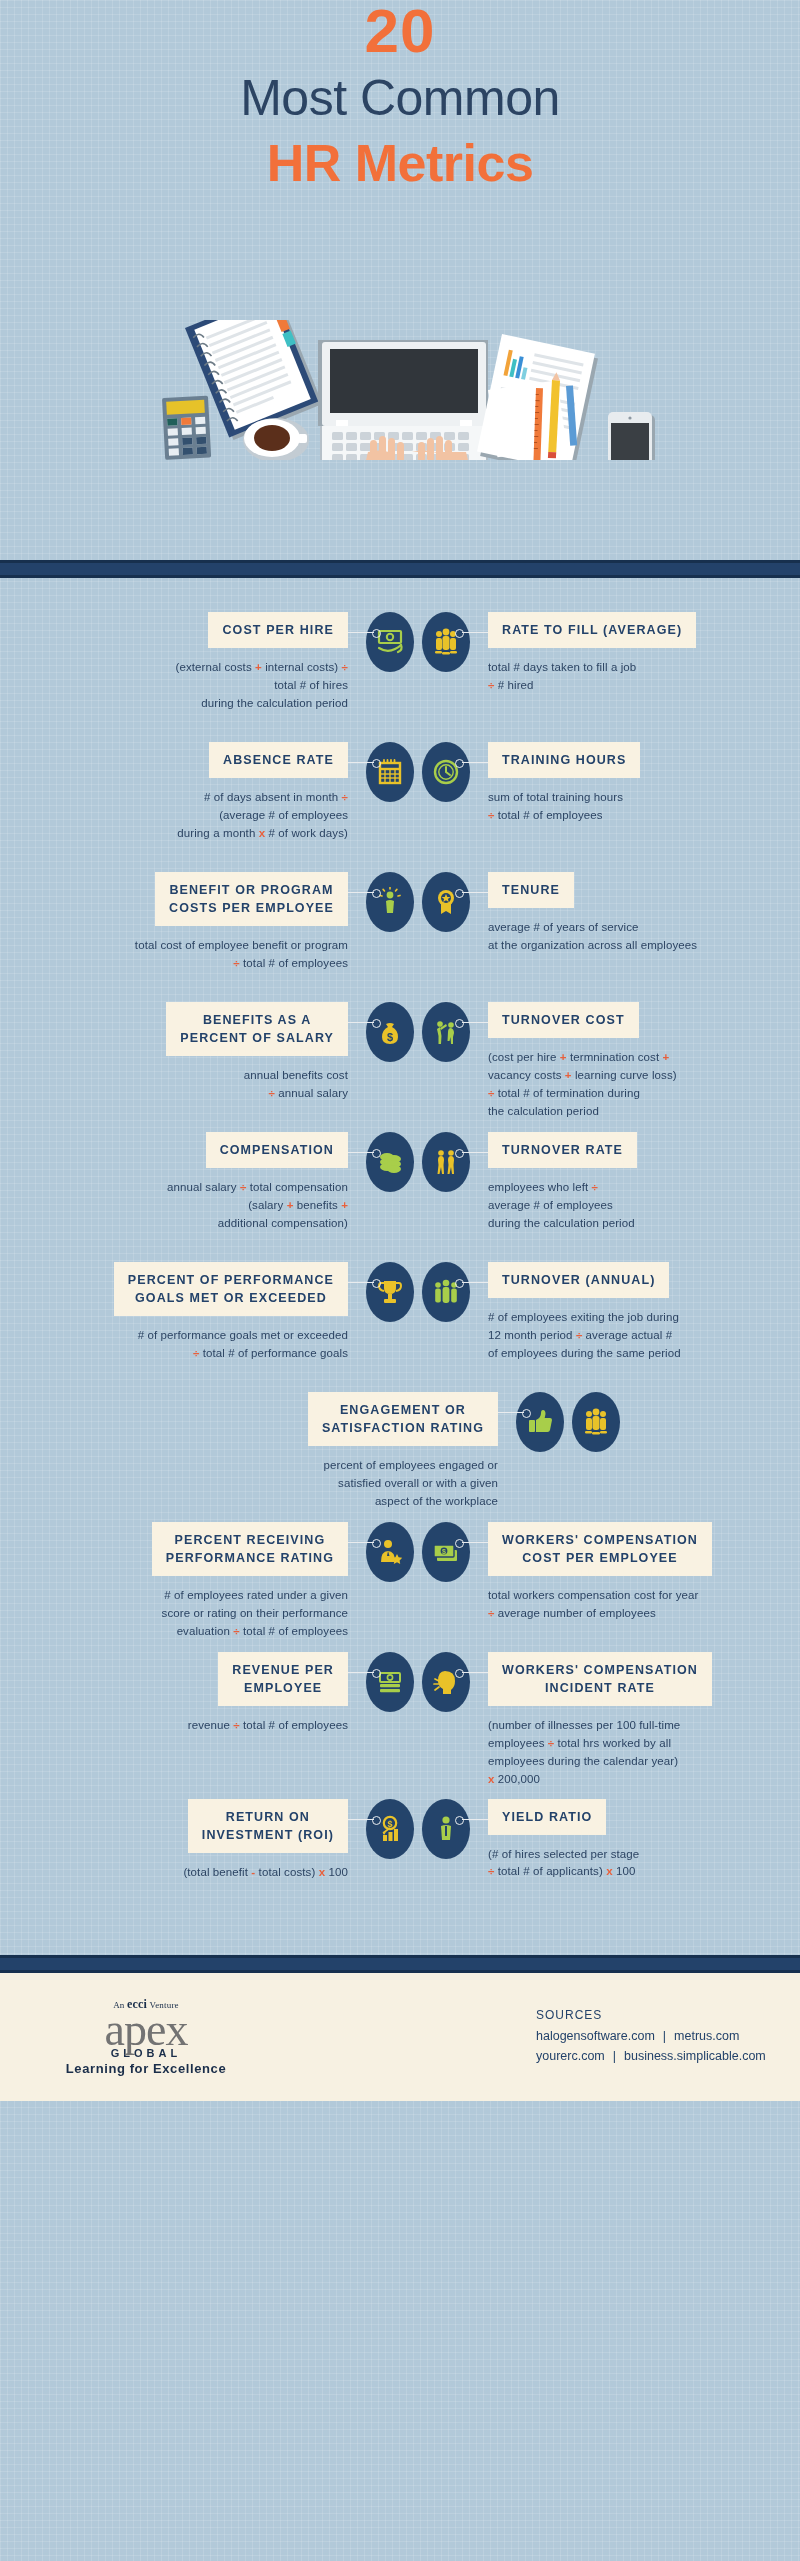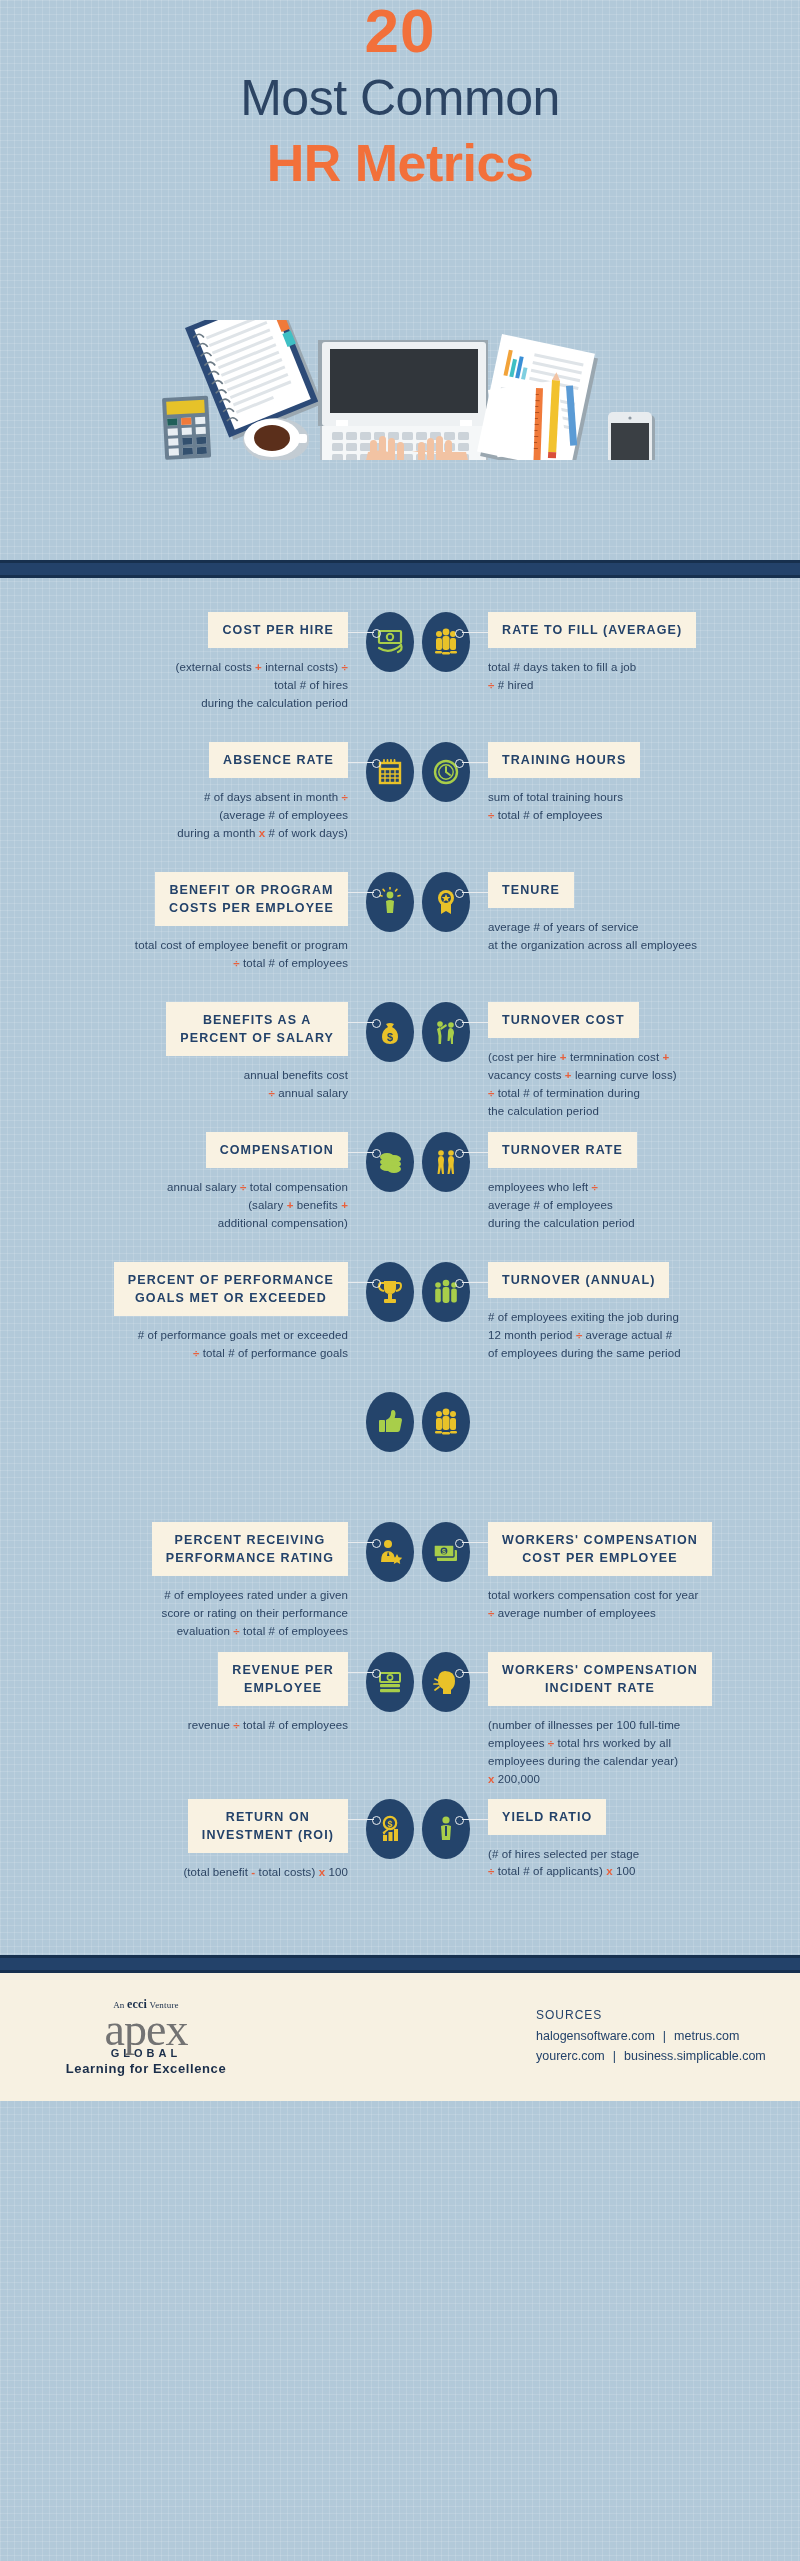--- a/index.html
+++ b/index.html
@@ -607,20 +607,25 @@
       </div>
     </div>
     <div class="side right">
       <div class="chip">TURNOVER (ANNUAL)</div>
       <div class="conn"></div>
       <div class="desc"># of employees exiting the job during<br>12 month period <span class="op">÷</span> average actual #<br>of employees during the same period</div>
     </div>
   </div>
 
   <div class="row">
+    <div class="side left">
+      <div class="chip">ENGAGEMENT OR<br>SATISFACTION RATING</div>
+      <div class="conn"></div>
+      <div class="desc">percent of employees engaged or<br>satisfied overall or with a given<br>aspect of the workplace</div>
+    </div>
     <div class="icons">
       <div class="oval">
         <svg width="30" height="30" viewBox="0 0 30 30" fill="#a8ce4a">
             <rect x="4" y="13" width="6" height="12" rx="1"></rect>
             <path d="M11 25 l0 -12 q5 -2 5 -7 q0 -3 2 -3 q2.5 0 2.5 4 l-0.8 4 h5.3 q2 0 2 2 l-2 10 q-0.5 2 -2.5 2 z"></path>
           </svg>
       </div>
       <div class="oval">
         <svg width="30" height="30" viewBox="0 0 30 30" fill="#e9c229">
             <circle cx="8" cy="7" r="3"></circle>

